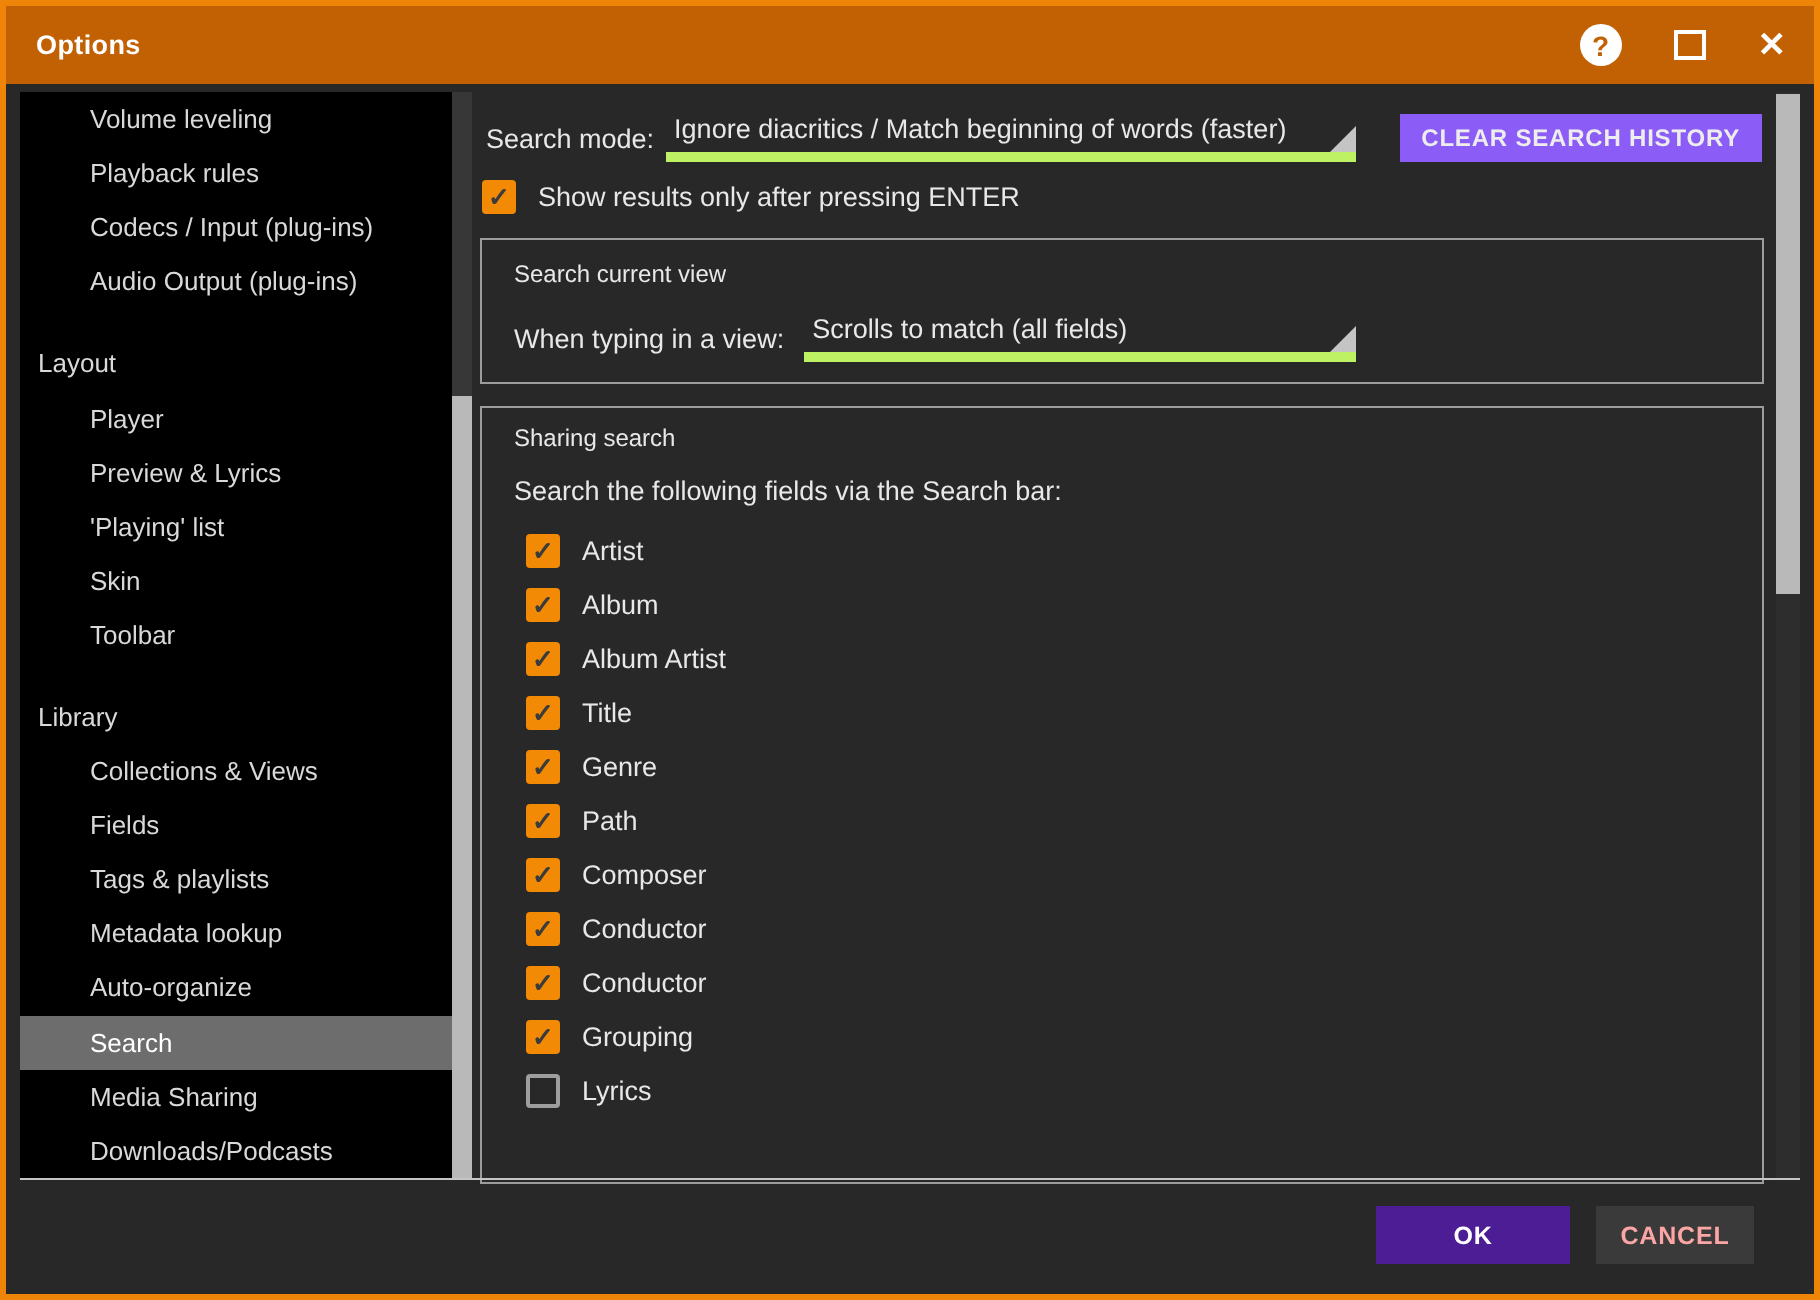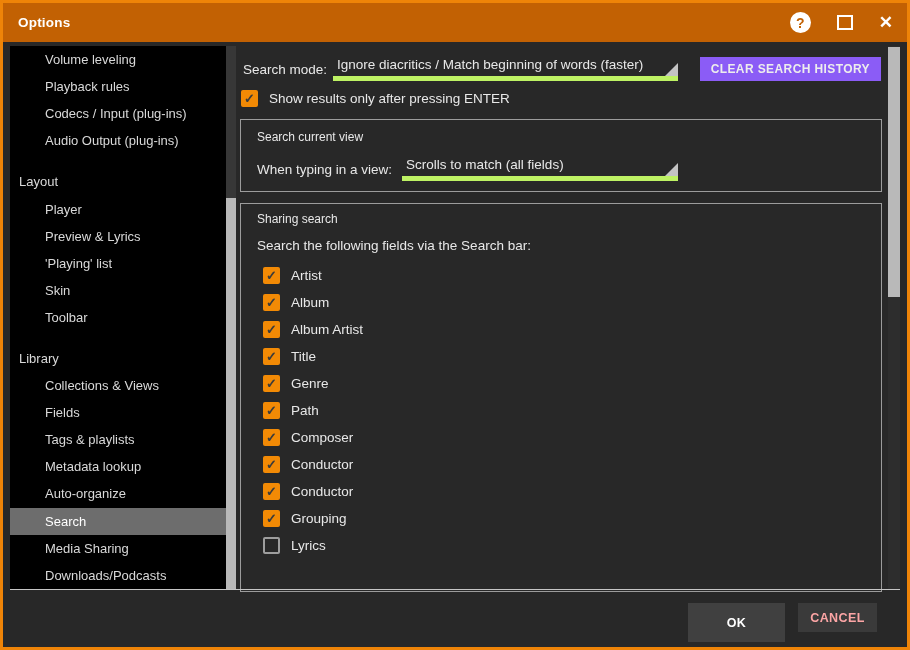--- a/index.html
+++ b/index.html
@@ -97,22 +97,22 @@
   .field-row { height:27px; padding-left:6px; }
 
   .main-scroll {
     position:absolute; left:885px; top:43px; width:12px; height:544px; background:#2D2D2D;
   }
   .main-scroll .thumb { position:absolute; left:0; top:1px; width:12px; height:250px; background:#B9B9B9; }
 
   
   .footer-sep { position:absolute; left:7px; top:586px; width:890px; height:1px; background:#C6C6C6; }
   .btn-ok {
-    position:absolute; left:685px; top:600px; width:97px; height:39px;
-    background:#404040; border:none; color:#FFFFFF;
+    position:absolute; left:685px; top:600px; width:97px; height:29px;
+    background:#4c1d95; border:none; color:#FFFFFF;
     font-family:"Liberation Sans", sans-serif; font-size:12.5px; font-weight:bold;
     letter-spacing:.4px; cursor:default;
   }
   .btn-cancel {
     position:absolute; left:795px; top:600px; width:79px; height:29px;
     background:#3A3A3A; border:none; color:#fca5a5;
     font-family:"Liberation Sans", sans-serif; font-size:12.5px; font-weight:bold;
     letter-spacing:.4px; cursor:default;
   }
 </style>

